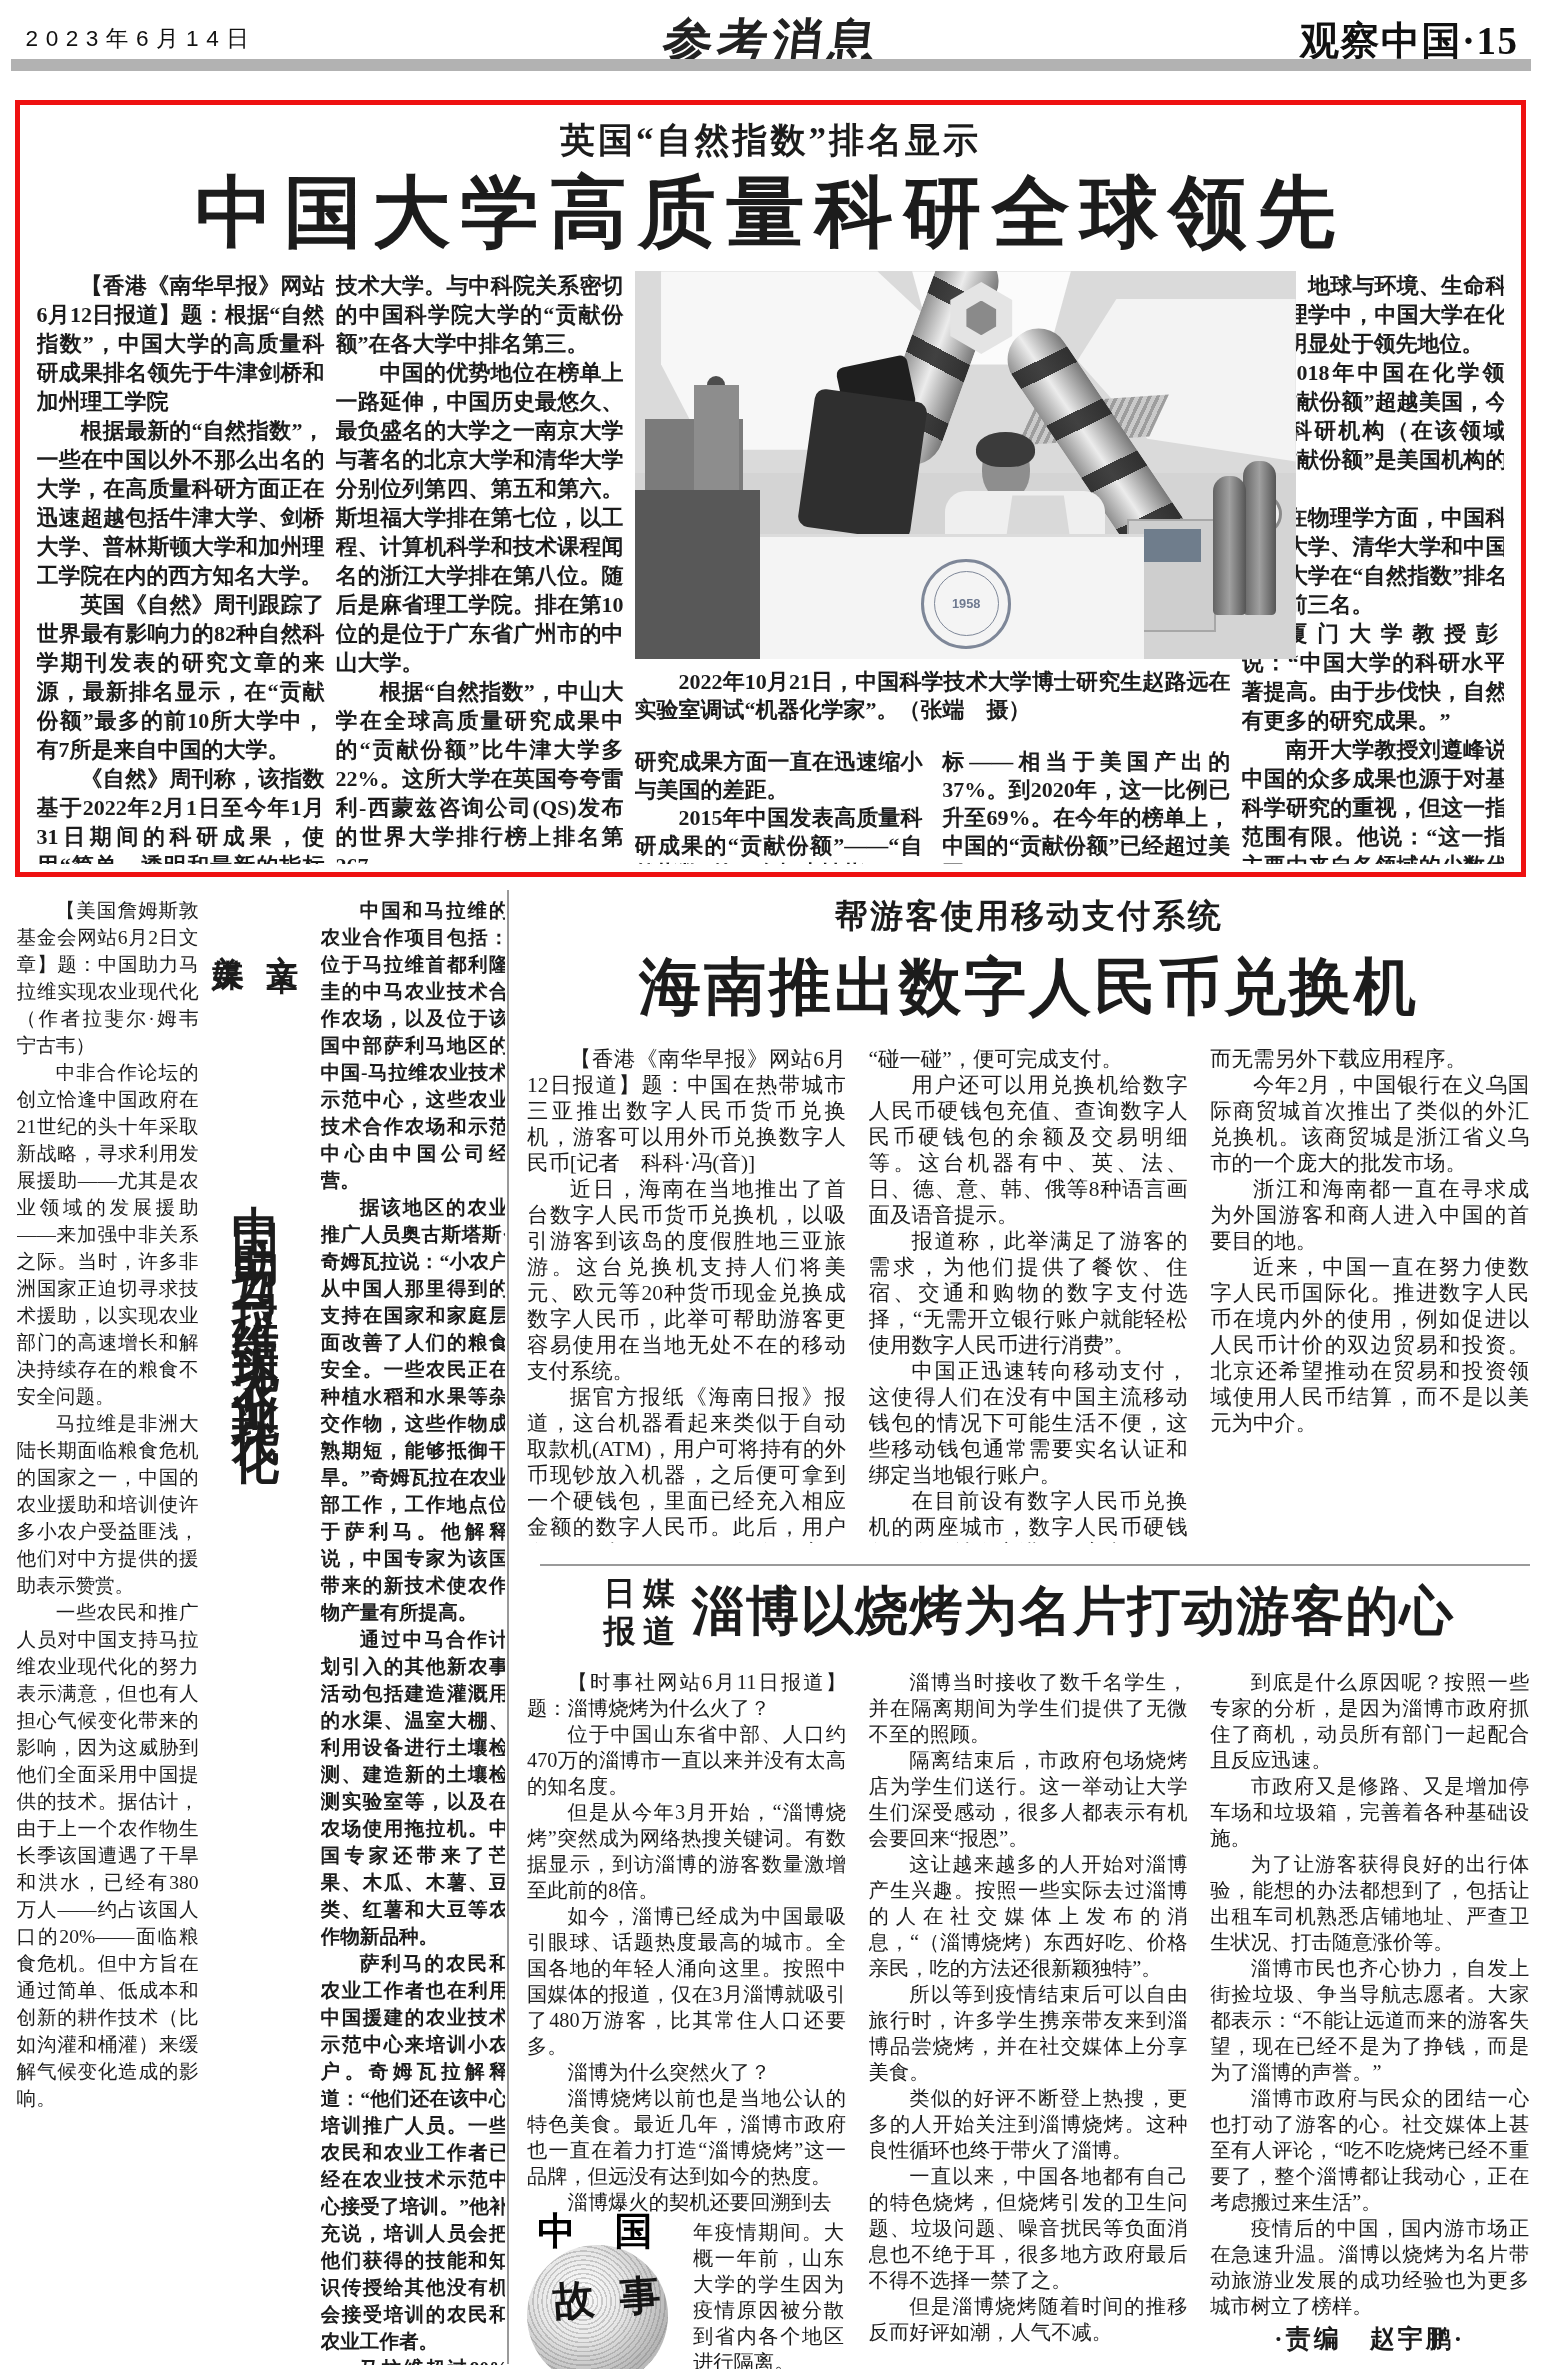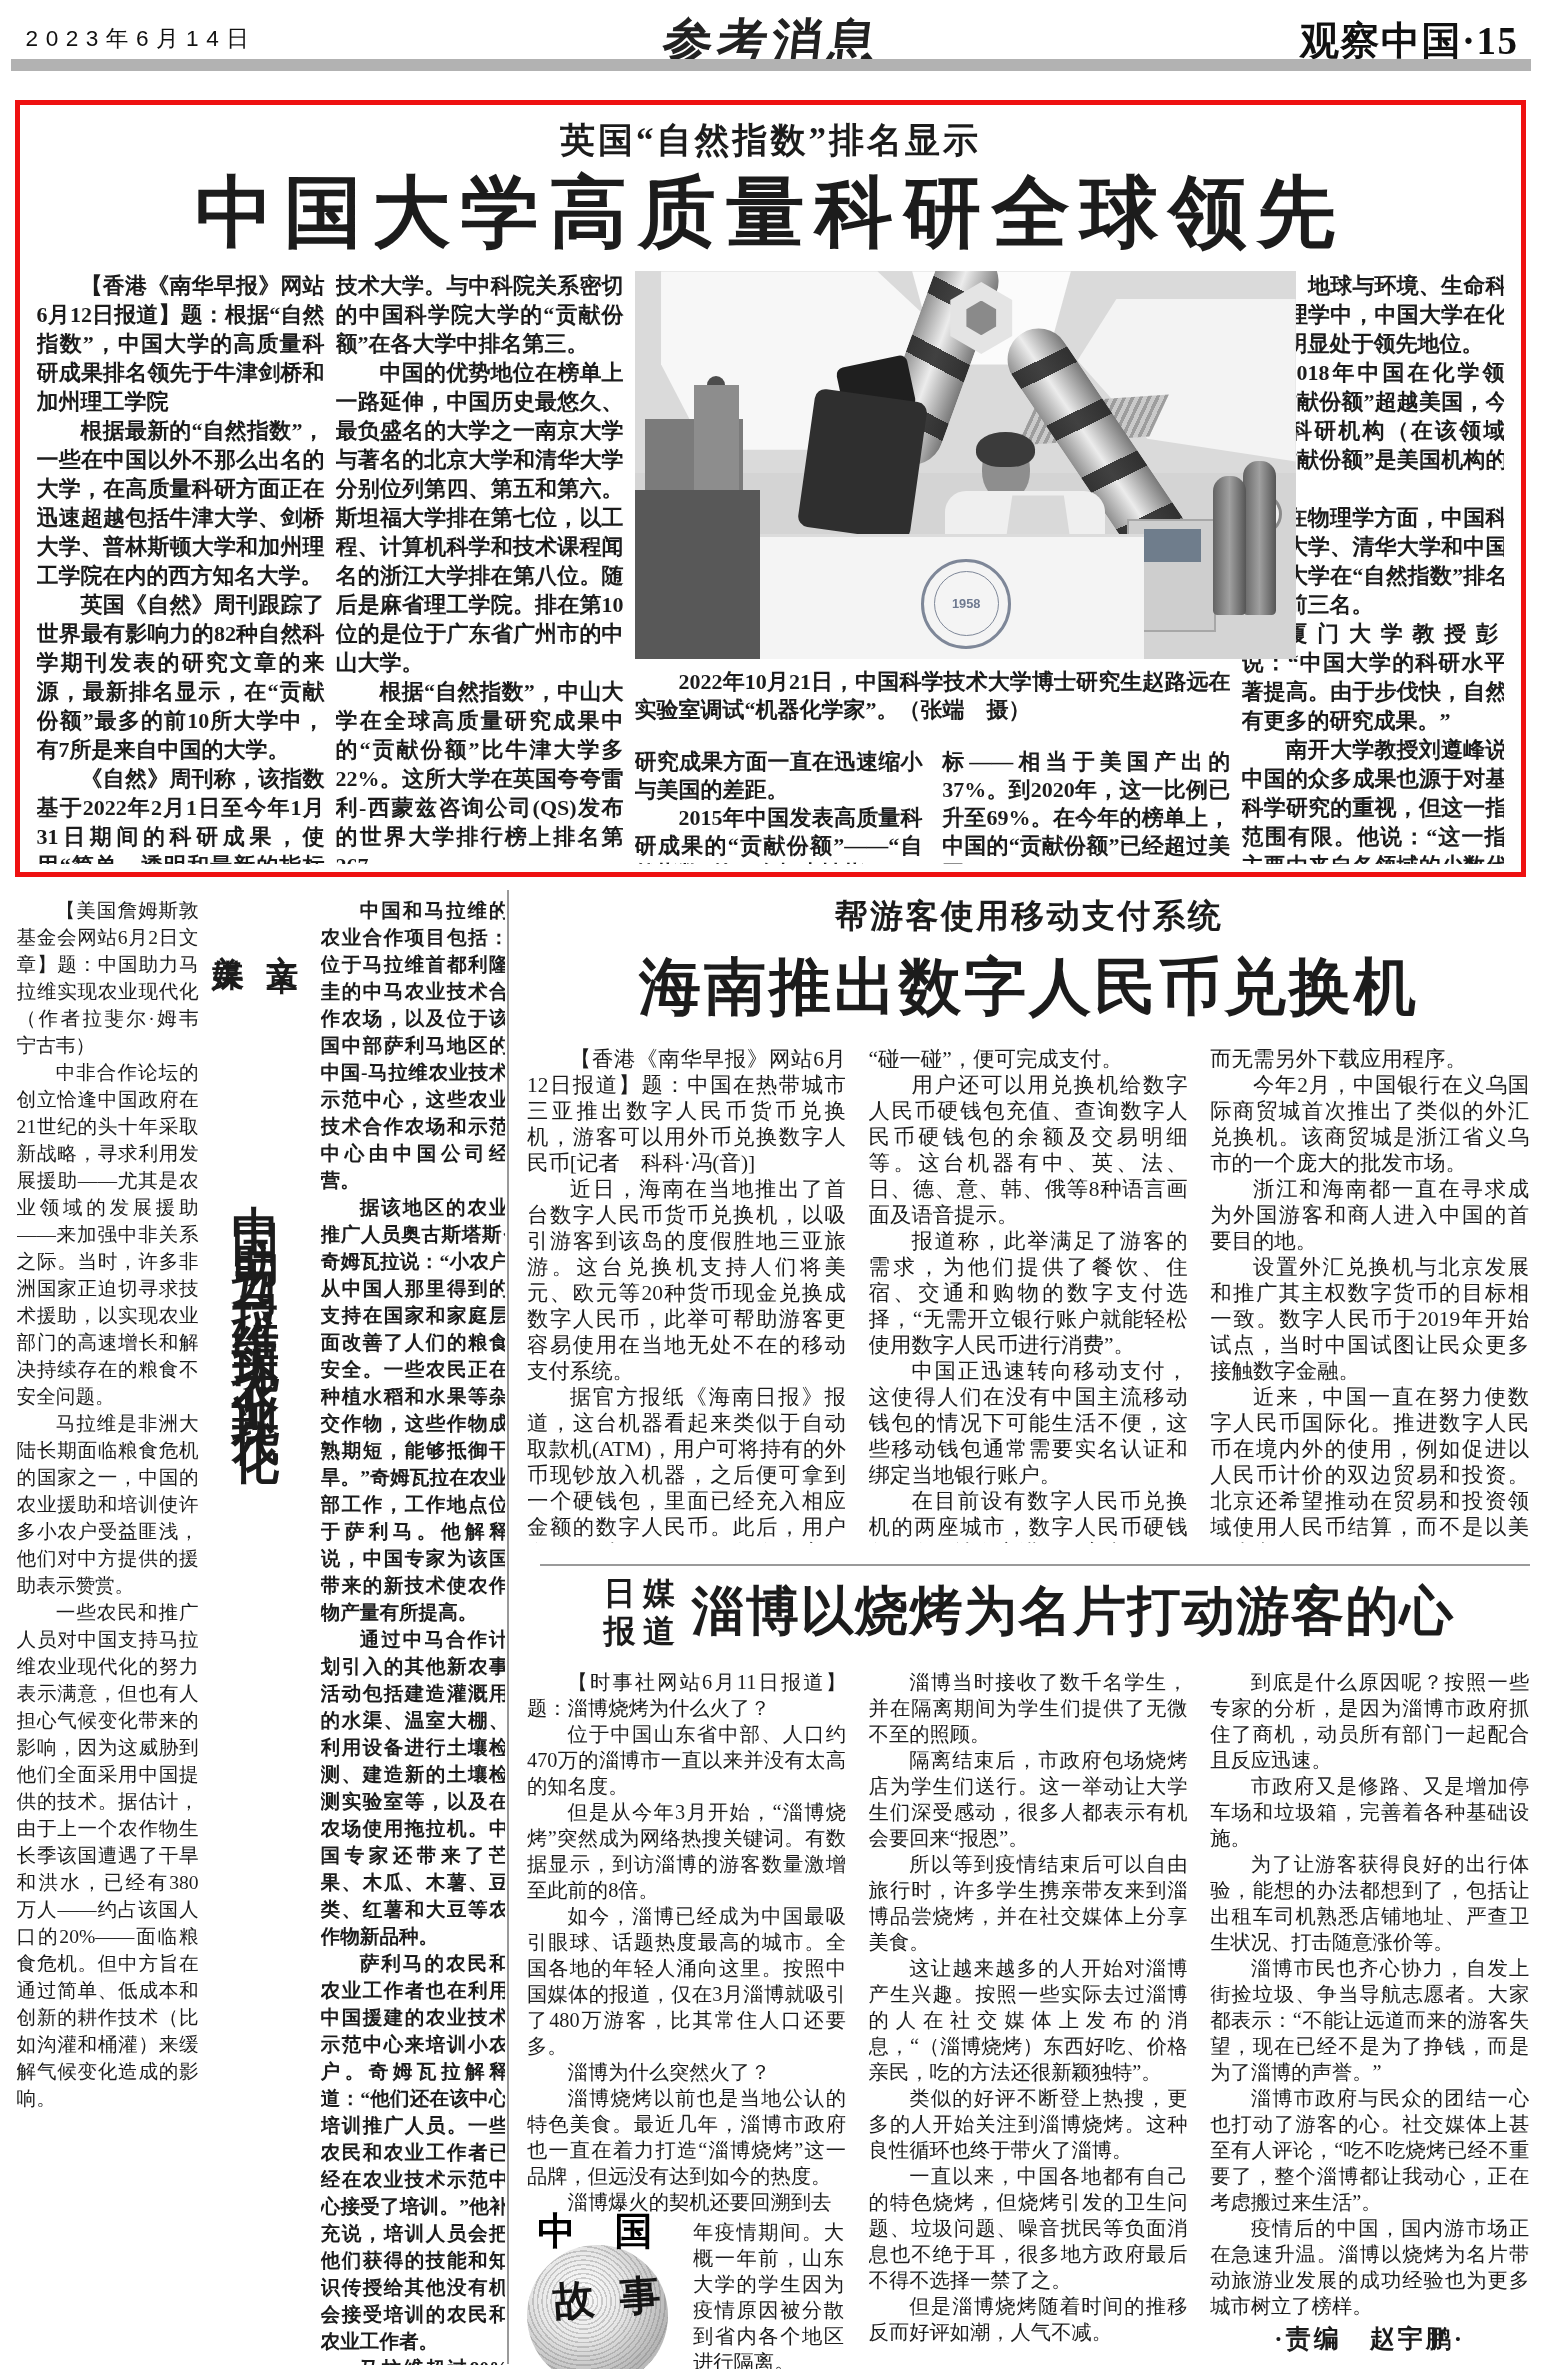--- a/index.html
+++ b/index.html
@@ -257,21 +257,20 @@
         <p>“碰一碰”，便可完成支付。</p>
         <p>用户还可以用兑换机给数字人民币硬钱包充值、查询数字人民币硬钱包的余额及交易明细等。这台机器有中、英、法、日、德、意、韩、俄等8种语言画面及语音提示。</p>
         <p>报道称，此举满足了游客的需求，为他们提供了餐饮、住宿、交通和购物的数字支付选择，“无需开立银行账户就能轻松使用数字人民币进行消费”。</p>
         <p>中国正迅速转向移动支付，这使得人们在没有中国主流移动钱包的情况下可能生活不便，这些移动钱包通常需要实名认证和绑定当地银行账户。</p>
         <p>在目前设有数字人民币兑换机的两座城市，数字人民币硬钱包现在可让游客进行数字支付，</p>
       </div>
     <div class="h-col cols noindent-first">
         <p>而无需另外下载应用程序。</p>
         <p>今年2月，中国银行在义乌国际商贸城首次推出了类似的外汇兑换机。该商贸城是浙江省义乌市的一个庞大的批发市场。</p>
         <p>浙江和海南都一直在寻求成为外国游客和商人进入中国的首要目的地。</p>
-        <p>设置外汇兑换机与北京发展和推广其主权数字货币的目标相一致。数字人民币于2019年开始试点，当时中国试图让民众更多接触数字金融。</p>
         <p>近来，中国一直在努力使数字人民币国际化。推进数字人民币在境内外的使用，例如促进以人民币计价的双边贸易和投资。北京还希望推动在贸易和投资领域使用人民币结算，而不是以美元为中介。</p>
       </div>
   </div>
 </div>
 
 <div class="zibo">
   <div class="z-head">
     <div class="z-label">
       <div>日媒</div>
       <div>报道</div>
@@ -297,22 +296,22 @@
 
         </div>
         <div class="z-wrapcol cols noindent-first">
             <p>年疫情期间。大概一年前，山东大学的学生因为疫情原因被分散到省内各个地区进行隔离。</p>
           </div>
       </div>
     </div>
     <div class="z-col cols">
         <p>淄博当时接收了数千名学生，并在隔离期间为学生们提供了无微不至的照顾。</p>
         <p>隔离结束后，市政府包场烧烤店为学生们送行。这一举动让大学生们深受感动，很多人都表示有机会要回来“报恩”。</p>
+        <p>这让越来越多的人开始对淄博产生兴趣。按照一些实际去过淄博的人在社交媒体上发布的消息，“（淄博烧烤）东西好吃、价格亲民，吃的方法还很新颖独特”。</p>
         <p>所以等到疫情结束后可以自由旅行时，许多学生携亲带友来到淄博品尝烧烤，并在社交媒体上分享美食。</p>
-        <p>这让越来越多的人开始对淄博产生兴趣。按照一些实际去过淄博的人在社交媒体上发布的消息，“（淄博烧烤）东西好吃、价格亲民，吃的方法还很新颖独特”。</p>
         <p>类似的好评不断登上热搜，更多的人开始关注到淄博烧烤。这种良性循环也终于带火了淄博。</p>
         <p>一直以来，中国各地都有自己的特色烧烤，但烧烤引发的卫生问题、垃圾问题、噪音扰民等负面消息也不绝于耳，很多地方政府最后不得不选择一禁了之。</p>
         <p>但是淄博烧烤随着时间的推移反而好评如潮，人气不减。</p>
       </div>
     <div class="z-col">
       <div class="cols">
           <p>到底是什么原因呢？按照一些专家的分析，是因为淄博市政府抓住了商机，动员所有部门一起配合且反应迅速。</p>
           <p>市政府又是修路、又是增加停车场和垃圾箱，完善着各种基础设施。</p>
           <p>为了让游客获得良好的出行体验，能想的办法都想到了，包括让出租车司机熟悉店铺地址、严查卫生状况、打击随意涨价等。</p>
           <p>淄博市民也齐心协力，自发上街捡垃圾、争当导航志愿者。大家都表示：“不能让远道而来的游客失望，现在已经不是为了挣钱，而是为了淄博的声誉。”</p>

